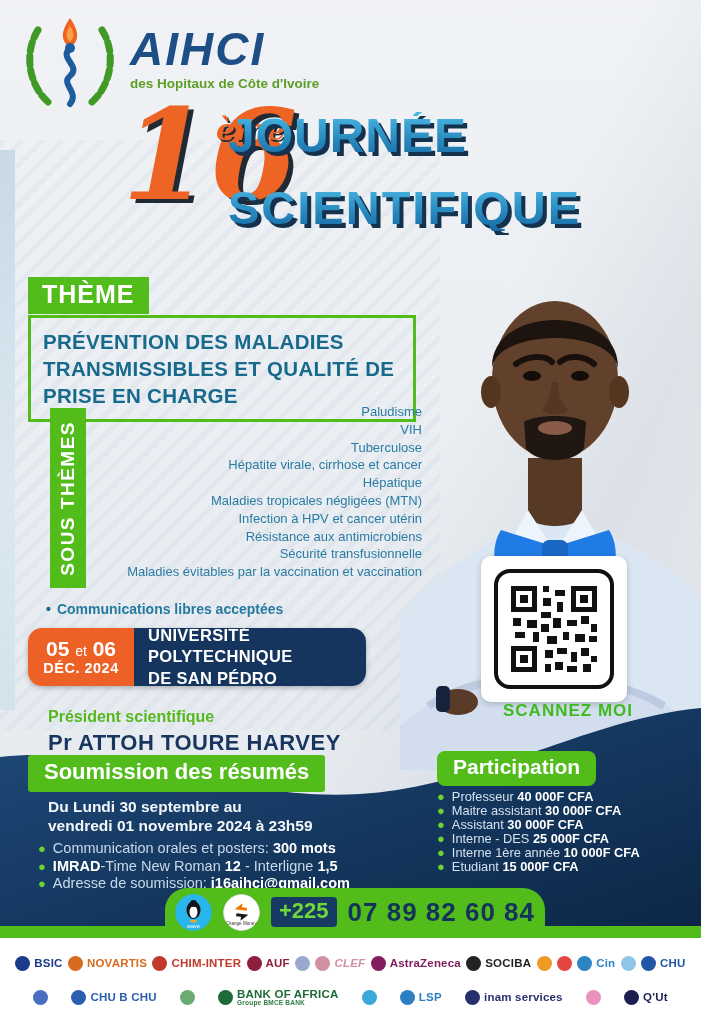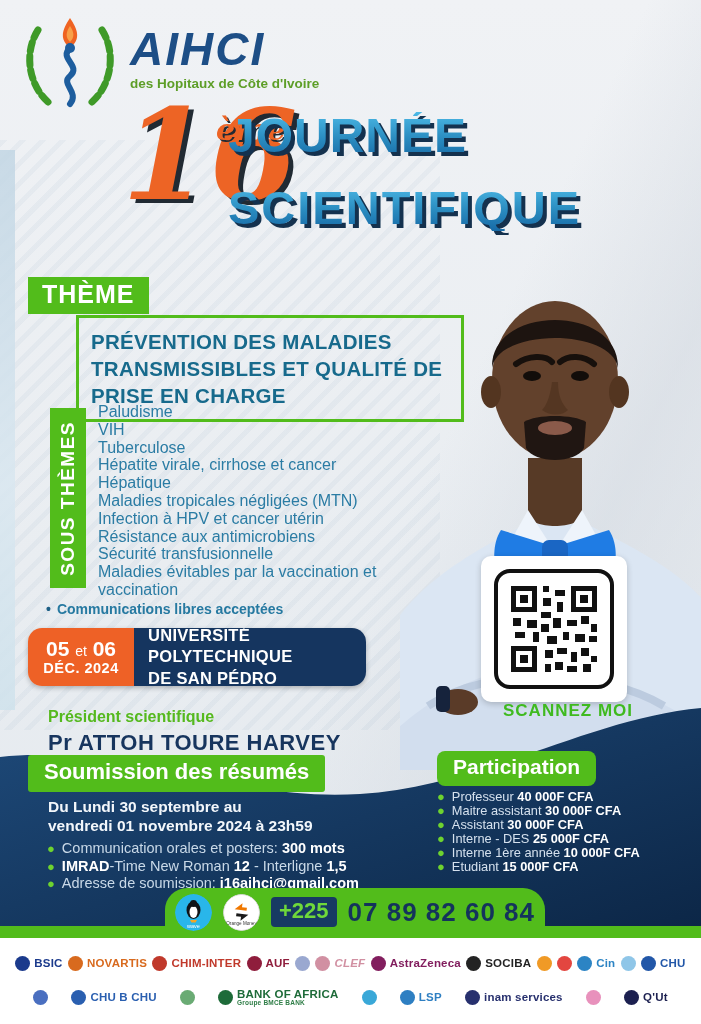--- a/index.html
+++ b/index.html
@@ -39,28 +39,28 @@
     filter:drop-shadow(4px 4px 0 #14314e);
     font-weight:800;letter-spacing:1px;line-height:1;
   }
   .title-w1{position:absolute;left:228px;top:112px;font-size:48px;}
   .title-w2{position:absolute;left:228px;top:184px;font-size:47px;letter-spacing:2px;}
 
   
   .theme-badge{position:absolute;left:28px;top:277px;background:#52bc1b;color:#fff;
     font-size:25px;font-weight:bold;padding:3px 14px 5px;letter-spacing:1px;}
   .theme-box{position:absolute;left:28px;top:315px;width:358px;border:3px solid #52bc1b;
-    padding:10px 12px;color:#176a8c;font-size:20.5px;font-weight:bold;line-height:1.32;letter-spacing:.3px;margin-left:48px;}
+    padding:10px 12px;color:#176a8c;font-size:20.5px;font-weight:bold;line-height:1.32;letter-spacing:.3px;}
 
   
   .st-bar{position:absolute;left:50px;top:408px;width:36px;height:180px;background:#52bc1b;
     display:flex;align-items:center;justify-content:center;}
   .st-bar span{writing-mode:vertical-rl;transform:rotate(180deg);color:#fff;font-weight:bold;
     font-size:19px;letter-spacing:1.5px;white-space:nowrap;}
-  .st-list{position:absolute;left:98px;top:403px;width:332px;color:#2b7ca4;font-size:16px;line-height:17.8px;}
+  .st-list{position:absolute;left:90px;top:403px;width:332px;color:#2b7ca4;font-size:13px;line-height:17.8px;text-align:right;}
   .st-note{position:absolute;left:46px;top:601px;color:#2679a1;font-weight:bold;font-size:14px;}
   .st-note .dot{color:#1d5f85;margin-right:6px;}
 
   
   .date-pill{position:absolute;left:28px;top:628px;height:58px;width:338px;display:flex;
     border-radius:14px;overflow:hidden;box-shadow:0 2px 5px rgba(0,0,0,.25);}
   .date-left{width:106px;background:#ee6126;color:#fff;display:flex;flex-direction:column;
     align-items:center;justify-content:center;line-height:1.1;}
   .date-days{font-size:21px;font-weight:bold;}
   .date-days .et{font-size:14px;font-weight:normal;}
@@ -79,21 +79,21 @@
   .qr-card{position:absolute;left:481px;top:556px;width:146px;height:146px;background:#fff;border-radius:10px;
     display:flex;align-items:center;justify-content:center;box-shadow:0 2px 6px rgba(0,0,0,.2);}
   .qr-caption{position:absolute;left:503px;top:701px;color:#3fba1f;font-weight:bold;font-size:17px;letter-spacing:1px;}
 
   
   .navy-svg{position:absolute;left:0;top:690px;width:701px;height:245px;}
   .soum-badge{position:absolute;left:28px;top:755px;background:#52bc1b;color:#fff;font-size:22px;font-weight:bold;
     padding:4px 16px 7px;border-radius:3px;}
   .soum-period{position:absolute;left:48px;top:798px;color:#f3f7fb;font-weight:bold;font-size:15.5px;line-height:1.2;}
   .soum-bullets{position:absolute;left:38px;top:840px;font-size:14.5px;line-height:17.5px;color:#c9d9e8;}
-  .soum-bullets .row{white-space:nowrap;margin-left:9px;}
+  .soum-bullets .row{white-space:nowrap;}
   .gdot{color:#6ed32f;margin-right:7px;font-size:13px;}
   .bld{color:#ffffff;font-weight:bold;}
 
   .part-badge{position:absolute;left:437px;top:751px;background:#52bc1b;color:#fff;font-size:21px;font-weight:bold;
     padding:4px 16px 7px;border-radius:8px;}
   .part-list{position:absolute;left:437px;top:790px;font-size:12.8px;line-height:14px;color:#d5e1ee;}
   .part-list .row{white-space:nowrap;}
 
   
   .bar-strip{position:absolute;left:0;top:926px;width:701px;height:12px;background:#52bc1b;}

